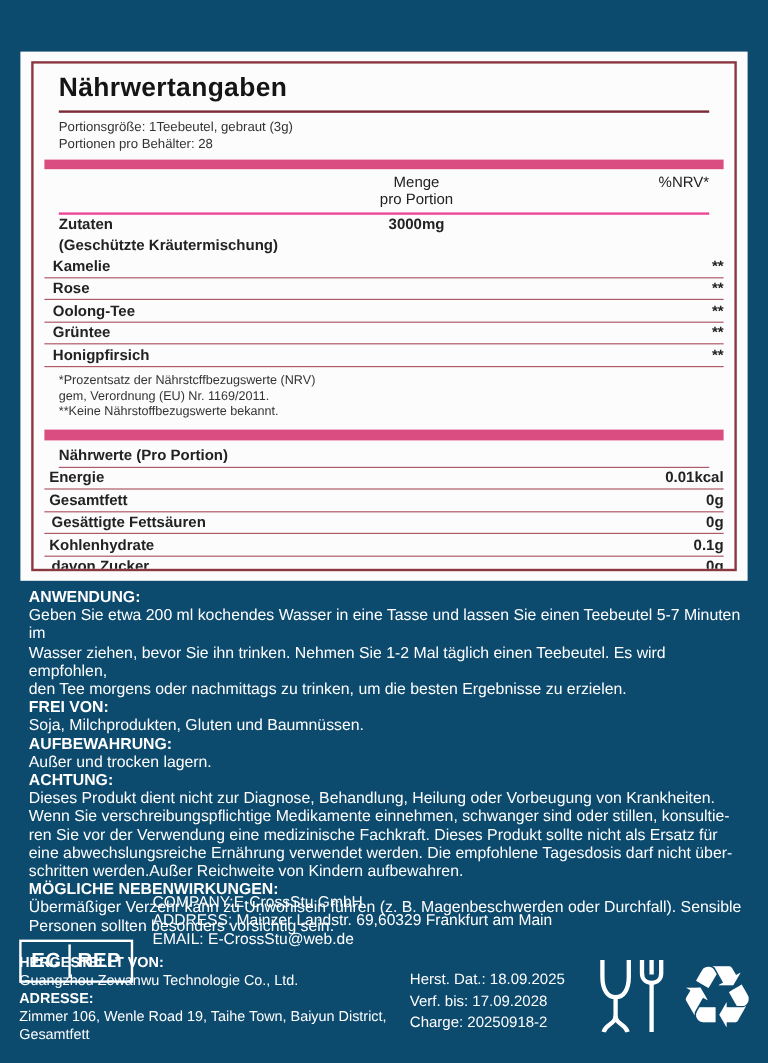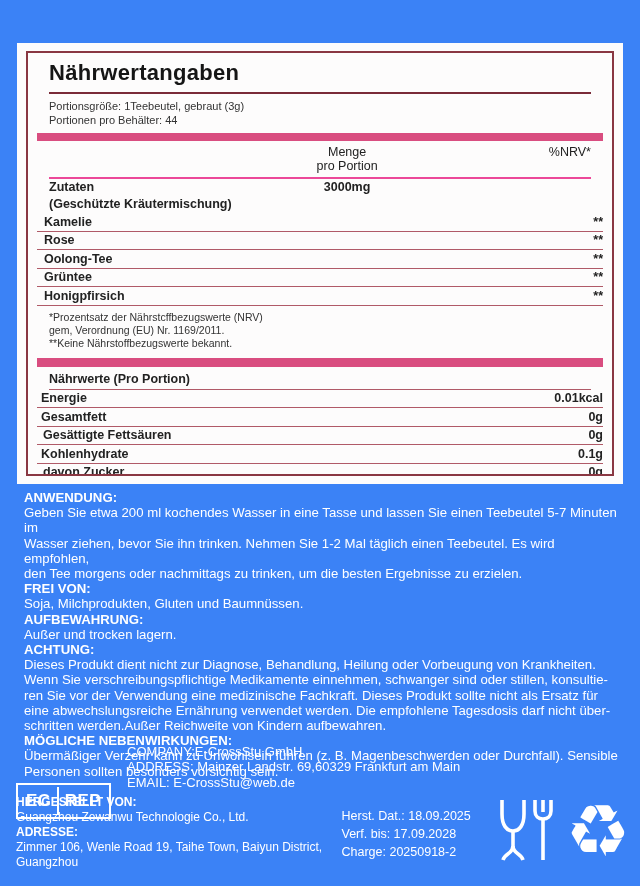--- a/index.html
+++ b/index.html
@@ -1,17 +1,17 @@
 <!DOCTYPE html>
 <html><head>
 <meta charset="utf-8">
 <style>
   html,body{margin:0;padding:0;}
   body{font-family:"Liberation Sans",sans-serif;}
-  .page{position:relative;width:640px;height:886px;background:#3b82f6;overflow:hidden;}
+  .page{position:relative;width:640px;height:886px;background:#0c4a6e;overflow:hidden;}
 
   
   .card{position:absolute;left:17px;top:43px;width:606px;height:441px;background:#fdfcfc;box-sizing:border-box;padding:8px 9px;}
   .card-inner{border:2px solid #8a3742;height:100%;box-sizing:border-box;padding:4px 9px 0 9px;overflow:hidden;}
   .title{font-size:22px;font-weight:bold;color:#151515;letter-spacing:.3px;margin:3px 12px 0 12px;padding-bottom:6px;border-bottom:2px solid #7a2b38;}
   .serving{margin:5px 12px 0 12px;font-size:11px;color:#333;line-height:14px;}
   .bar{height:8px;background:#d94d80;margin-top:6px;}
   .bar2{margin-top:4px;height:9px;}
   .thead{position:relative;height:36px;margin:0 12px;border-bottom:2px solid #ec4899;font-size:12.5px;font-weight:normal;color:#222;}
   .th-amount{position:absolute;left:14%;right:4%;top:4px;text-align:center;line-height:14px;}
@@ -50,21 +50,21 @@
 <body>
 
 <div class="page">
 
   <div class="card">
     <div class="card-inner">
       <div class="title">Nährwertangaben</div>
 
       <div class="serving">
         <div>Portionsgröße: 1Teebeutel, gebraut (3g)</div>
-        <div>Portionen pro Behälter: 44</div>
+        <div>Portionen pro Behälter: 28</div>
       </div>
 
       <div class="bar"></div>
 
       <div class="thead">
         <div class="th-amount">
           <div>Menge</div>
           <div>pro Portion</div>
         </div>
         <div class="th-nrv">%NRV*</div>
@@ -171,21 +171,21 @@
       <div><b>EMAIL:</b><span> E-CrossStu@web.de</span></div>
     </div>
   </div>
 
   <div class="footer">
     <div class="mfg">
       <div class="h">HERGESTELLT VON:</div>
       <div>Guangzhou Zewanwu Technologie Co., Ltd.</div>
       <div class="h">ADRESSE:</div>
       <div class="pre">Zimmer 106, Wenle Road 19, Taihe Town, Baiyun District,
-Guangzhou</div>
+Gesamtfett</div>
     </div>
     <div class="batch">
       <div>Herst. Dat.: 18.09.2025</div>
       <div>Verf. bis: 17.09.2028</div>
       <div>Charge: 20250918-2</div>
     </div>
     <div class="gficon">
       <svg width="58" height="78" viewBox="0 0 58 78" fill="none" stroke="#ffffff" stroke-width="3.6">
         <path d="M5 3 v14 c0 11 4.5 17 11 17 c6.5 0 11 -6 11 -17 V3"></path>
         <path d="M16 34 v15"></path>

